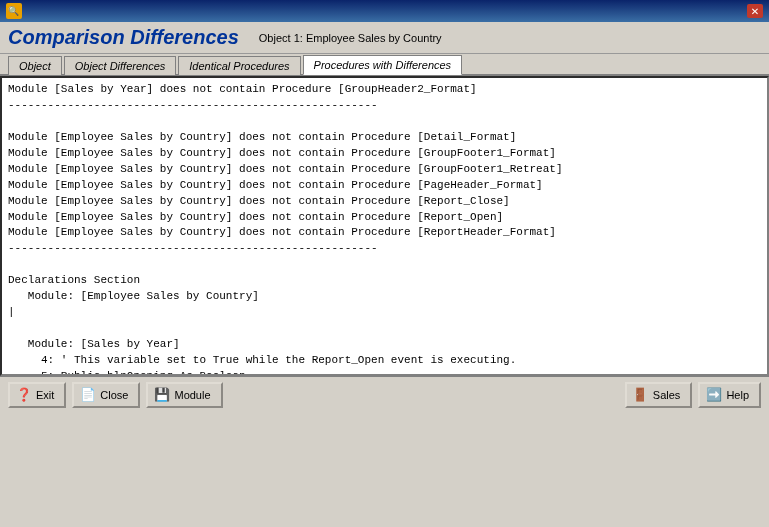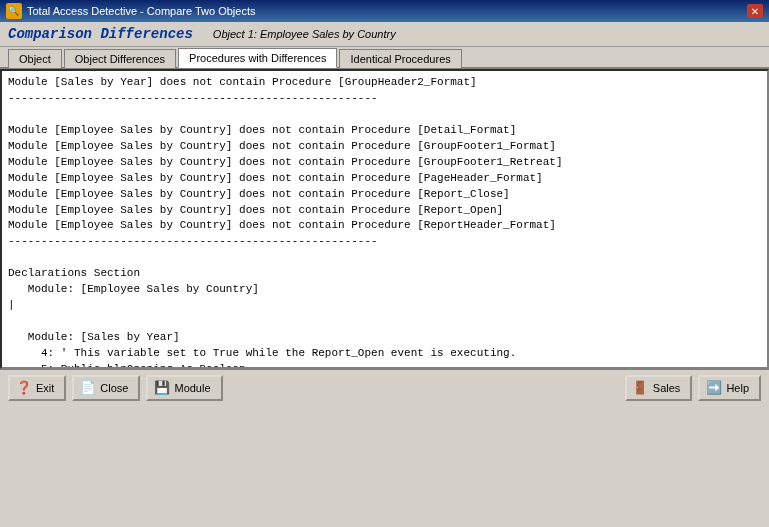--- a/index.html
+++ b/index.html
@@ -58,41 +58,42 @@
     
     .header-area {
       background: #d4d0c8;
       padding: 4px 8px;
       display: flex;
       align-items: center;
       gap: 20px;
       border-bottom: 1px solid #999;
     }
     .comparison-title {
-      font-family: Liberation Mono, monospace;
-      font-size: 14px;
+      font-family: Liberation Sans, sans-serif;
+      font-size: 20px;
       font-weight: bold;
       font-style: italic;
       color: #003399;
     }
     .object-info {
       font-family: Tahoma, Arial, sans-serif;
       font-size: 11px;
       color: #000;
     }
-    .object-info div { margin: 1px 0; font-style: italic; }
+    .object-info div { margin: 1px 0; }
 
     
     .tabs-area {
       background: #d4d0c8;
       display: flex;
       align-items: flex-end;
       padding: 0 8px;
       gap: 0;
       border-bottom: 2px solid #808080;
+      font-style: italic;
     }
     .tab {
       font-family: Tahoma, Arial, sans-serif;
       font-size: 11px;
       padding: 3px 10px;
       border: 1px solid #808080;
       border-bottom: none;
       background: #d4d0c8;
       cursor: pointer;
       margin-right: 2px;
@@ -171,37 +172,36 @@
     }
   </style>
 </head>
 <body>
 
 <div class="title-bar">
   <div class="title-bar-left">
     <div class="title-icon">
       <span>🔍</span>
     </div>
-    <span>Total Access Detective - Compare Two Objects</span>
   </div>
   <button class="title-close-btn">✕</button>
 </div>
 
 <div class="header-area">
   <div class="comparison-title">Comparison Differences</div>
   <div class="object-info">
     <div>Object 1: Employee Sales by Country</div>
   </div>
 </div>
 
 <div class="tabs-area">
   <div class="tab">Object</div>
   <div class="tab">Object Differences</div>
+  <div class="tab">Identical Procedures</div>
   <div class="tab active">Procedures with Differences</div>
-  <div class="tab">Identical Procedures</div>
 </div>
 
 <div class="content-area" id="content-area">Module [Sales by Year] does not contain Procedure [GroupHeader2_Format]
 --------------------------------------------------------
 
 Module [Employee Sales by Country] does not contain Procedure [Detail_Format]
 Module [Employee Sales by Country] does not contain Procedure [GroupFooter1_Format]
 Module [Employee Sales by Country] does not contain Procedure [GroupFooter1_Retreat]
 Module [Employee Sales by Country] does not contain Procedure [PageHeader_Format]
 Module [Employee Sales by Country] does not contain Procedure [Report_Close]

